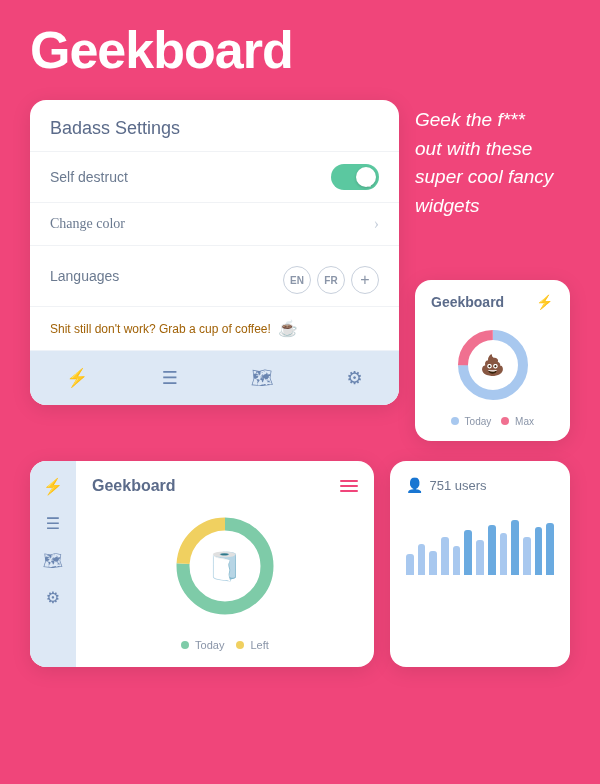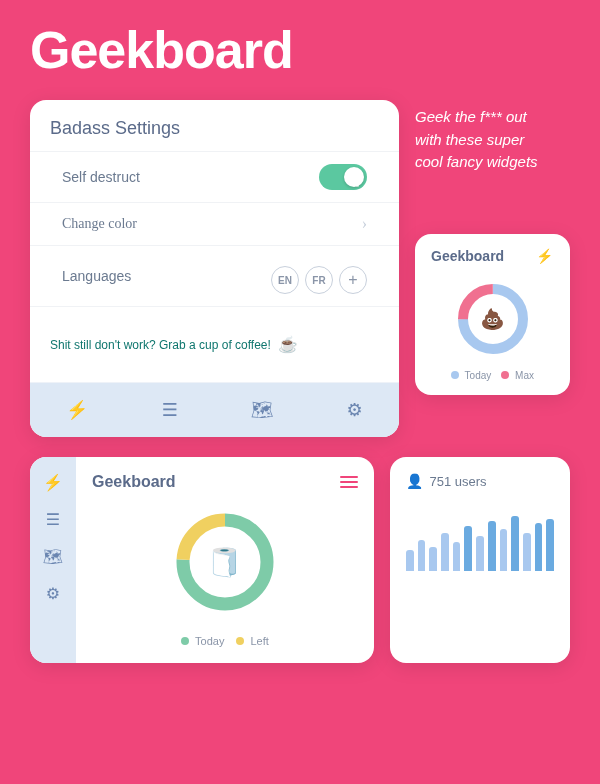--- a/index.html
+++ b/index.html
@@ -40,21 +40,21 @@
       font-size: 18px;
       font-weight: 400;
       color: #5b6b8a;
       padding: 18px 20px 12px 20px;
     }
 
     .setting-row {
       display: flex;
       align-items: center;
       justify-content: space-between;
-      padding: 12px 32px;
+      padding: 12px 20px;
       border-top: 1px solid #f0f2f5;
     }
 
     .setting-label {
       font-size: 14px;
       color: #6b7a90;
     }
 
     
     .toggle {
@@ -122,24 +122,24 @@
     .lang-badge.plus {
       font-size: 16px;
       font-weight: 400;
     }
 
     
     .coffee-row {
       display: flex;
       align-items: center;
       gap: 8px;
-      padding: 28px 20px;
+      padding: 12px 20px;
       border-top: 1px solid #f0f2f5;
       font-size: 12px;
-      color: #0f766e;
+      color: #a16207;
     }
 
     
     .settings-nav {
       background: #dde8f5;
       display: flex;
       align-items: center;
       justify-content: space-around;
       padding: 12px 0;
       border-top: 1px solid #eef2f8;
@@ -152,21 +152,21 @@
       border-radius: 8px;
     }
     .nav-icon-btn.active {
       color: #5bc8a0;
     }
 
     
     .tagline {
       width: 140px;
       font-style: italic;
-      font-size: 15px;
+      font-size: 19px;
       color: white;
       line-height: 1.5;
       padding-top: 6px;
     }
 
     
     .geekboard-widget {
       background: white;
       border-radius: 16px;
       padding: 14px 16px;

